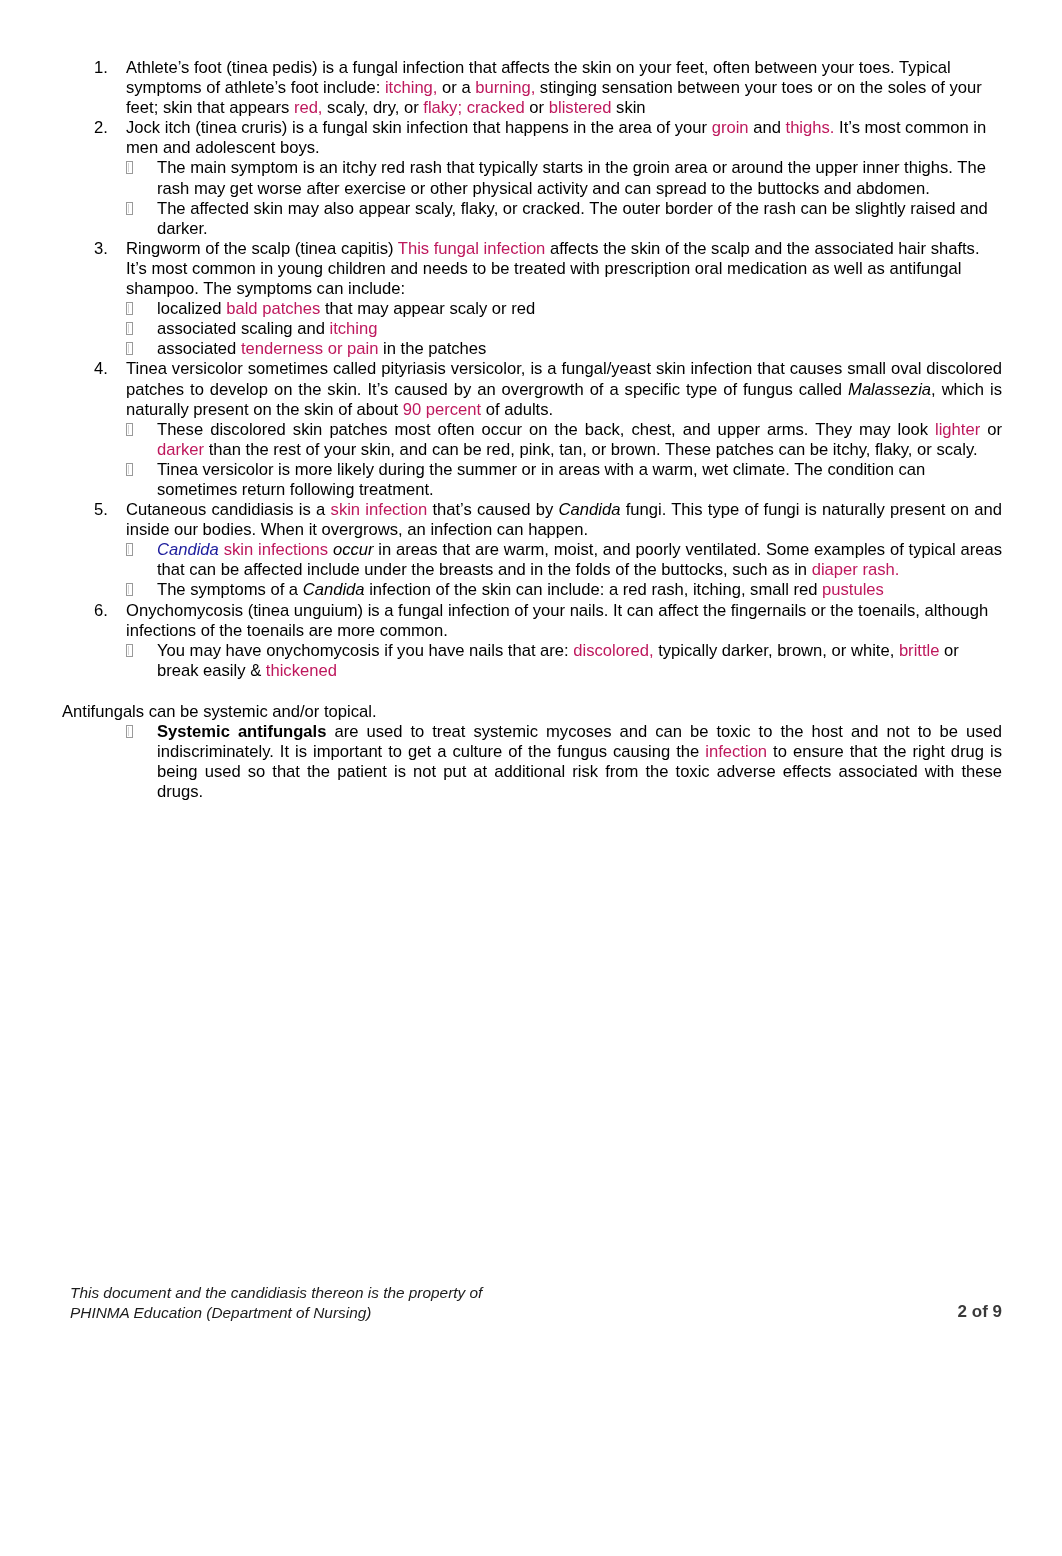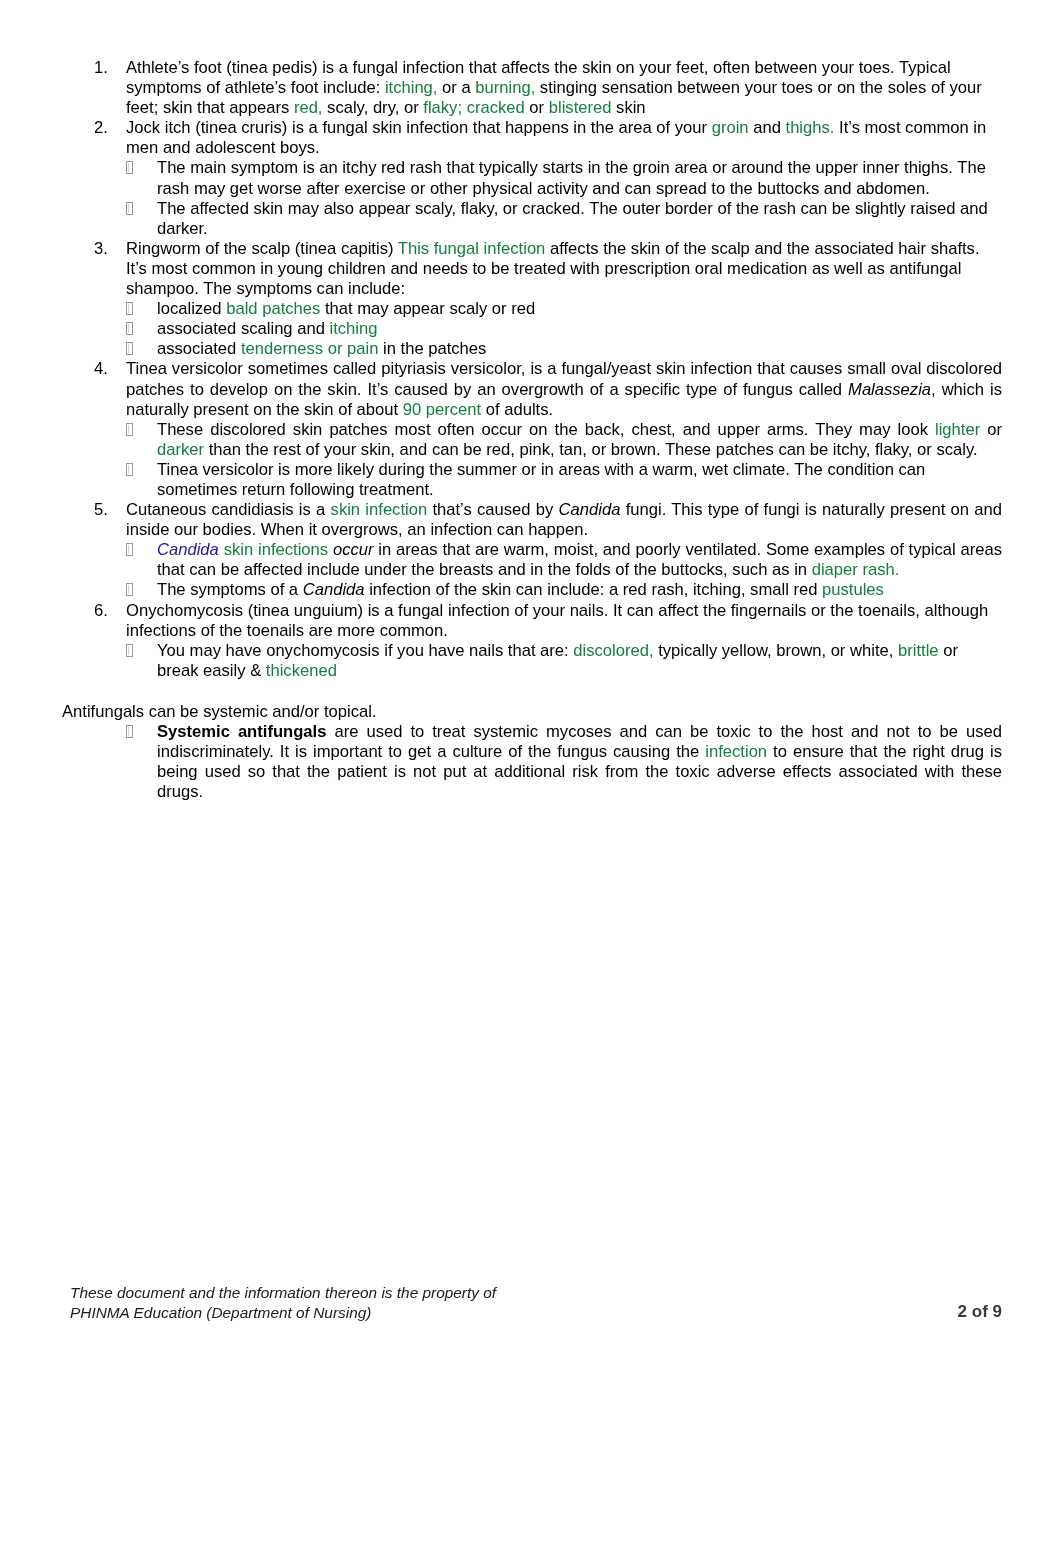--- a/index.html
+++ b/index.html
@@ -95,21 +95,21 @@
     position: absolute;
     left: 1px;
     top: 1px;
     right: 1px;
     bottom: 1px;
     border-left: 1px solid #d4d4d4;
     box-sizing: border-box;
   }
 
   
-  .lnk { color: #15803d; }
+  .lnk { color: #be185d; }
   .it  { font-style: italic; }
   .bd  { font-weight: bold; }
   .lnk-it { color: #20209e; font-style: italic; }
 
   
   .section-head {
     font-size: 16.6px;
     line-height: 20.1px;
     font-weight: normal;
     margin: 0;
@@ -213,35 +213,35 @@
               <span class="body"><span>The symptoms of a </span><span class="it">Candida</span><span> infection of the skin can include: a red rash, itching, small red </span><span class="lnk">pustules</span></span>
             </li>
           </ul>
         </li>
         <li class="num-item">
           <span class="marker">6.</span>
           <span class="body"><span>Onychomycosis (tinea unguium) is a fungal infection of your nails. It can affect the fingernails or the toenails, although infections of the toenails are more common.</span></span>
           <ul class="sublist">
             <li class="sub-item">
               <span class="marker"><span class="tofu"></span></span>
-              <span class="body"><span>You may have onychomycosis if you have nails that are: </span><span class="lnk">discolored,</span><span> typically yellow, brown, or white, </span><span class="lnk">brittle</span><span> or break easily &amp; </span><span class="lnk">thickened</span></span>
+              <span class="body"><span>You may have onychomycosis if you have nails that are: </span><span class="lnk">discolored,</span><span> typically darker, brown, or white, </span><span class="lnk">brittle</span><span> or break easily &amp; </span><span class="lnk">thickened</span></span>
             </li>
           </ul>
         </li>
       </ol>
 
     <div class="section-head">Antifungals can be systemic and/or topical.</div>
 
     <ul class="sublist" id="antifungal-list">
         <li class="sub-item justify" style="padding-left: 31px; margin-left: 64px;">
           <span class="marker"><span class="tofu"></span></span>
           <span class="body"><span class="bd">Systemic antifungals</span><span> are used to treat systemic mycoses and can be toxic to the host and not to be used indiscriminately. It is important to get a culture of the fungus causing the </span><span class="lnk">infection</span><span> to ensure that the right drug is being used so that the patient is not put at additional risk from the toxic adverse effects associated with these drugs.</span></span>
         </li>
       </ul>
 
   </div>
 
   <div class="footer">
-    <span class="footer-text"><span>These document and the information thereon is the property of</span><br><span>PHINMA Education (Department of Nursing)</span></span>
+    <span class="footer-text"><span>This document and the candidiasis thereon is the property of</span><br><span>PHINMA Education (Department of Nursing)</span></span>
     <span class="footer-page">2 of 9</span>
   </div>
 
 </div>
 
 </body></html>

